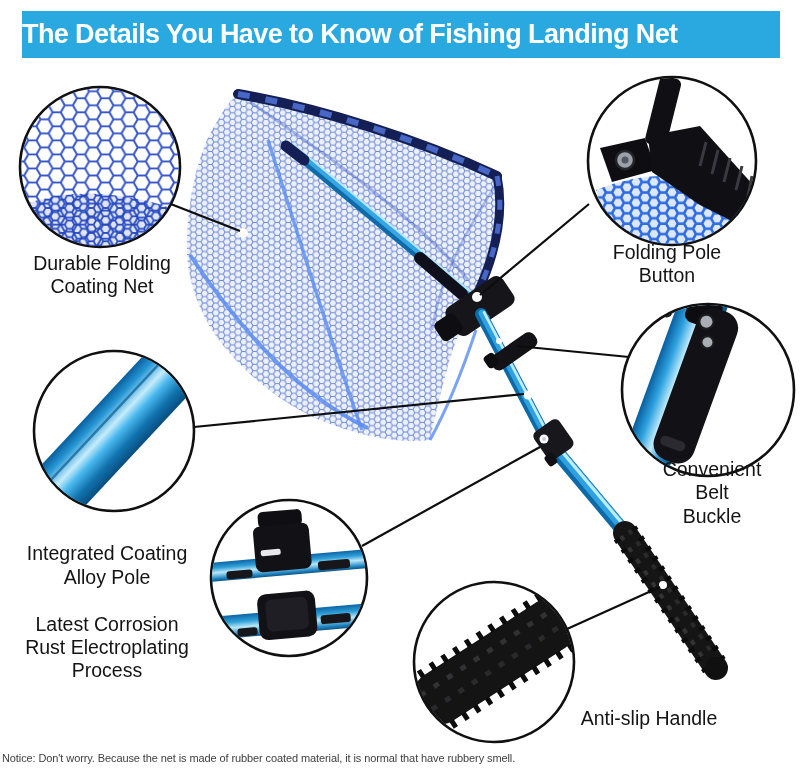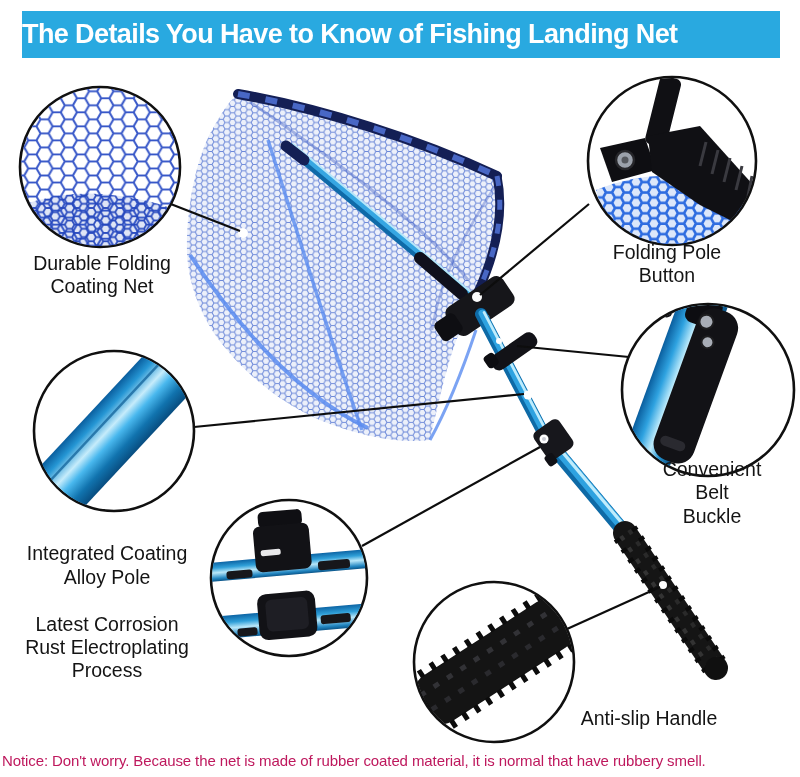--- a/index.html
+++ b/index.html
@@ -11,22 +11,22 @@
   .art{position:absolute;left:0;top:0;width:800px;height:777px;}
   .lbl{position:absolute;transform:translateX(-50%);text-align:center;color:#141414;
        font-size:19.5px;line-height:1.2;white-space:pre-line;font-weight:500;}
   .lbl-net{left:102px;top:252px;}
   .lbl-push{left:667px;top:241px;}
   .lbl-alu{left:107px;top:519px;}
   .lbl-alu .part{display:block;}
   .lbl-buckle{left:712px;top:458px;}
   .lbl-lock{left:291px;top:663px;}
   .lbl-handle{left:649px;top:695px;margin-top:12px;}
-  .notice{position:absolute;left:2px;top:752px;width:796px;color:#be185d;
-          font-size:15px;letter-spacing:-0.1px;white-space:nowrap;font-weight:500;}
+  .notice{position:absolute;left:2px;top:752px;width:796px;color:#404040;
+          font-size:11px;letter-spacing:-0.1px;white-space:nowrap;font-weight:500;}
 </style>
 </head>
 <body>
 
 <div class="stage">
 
   <div class="banner">
     <span>The Details You Have to Know of Fishing Landing Net</span>
   </div>
 

